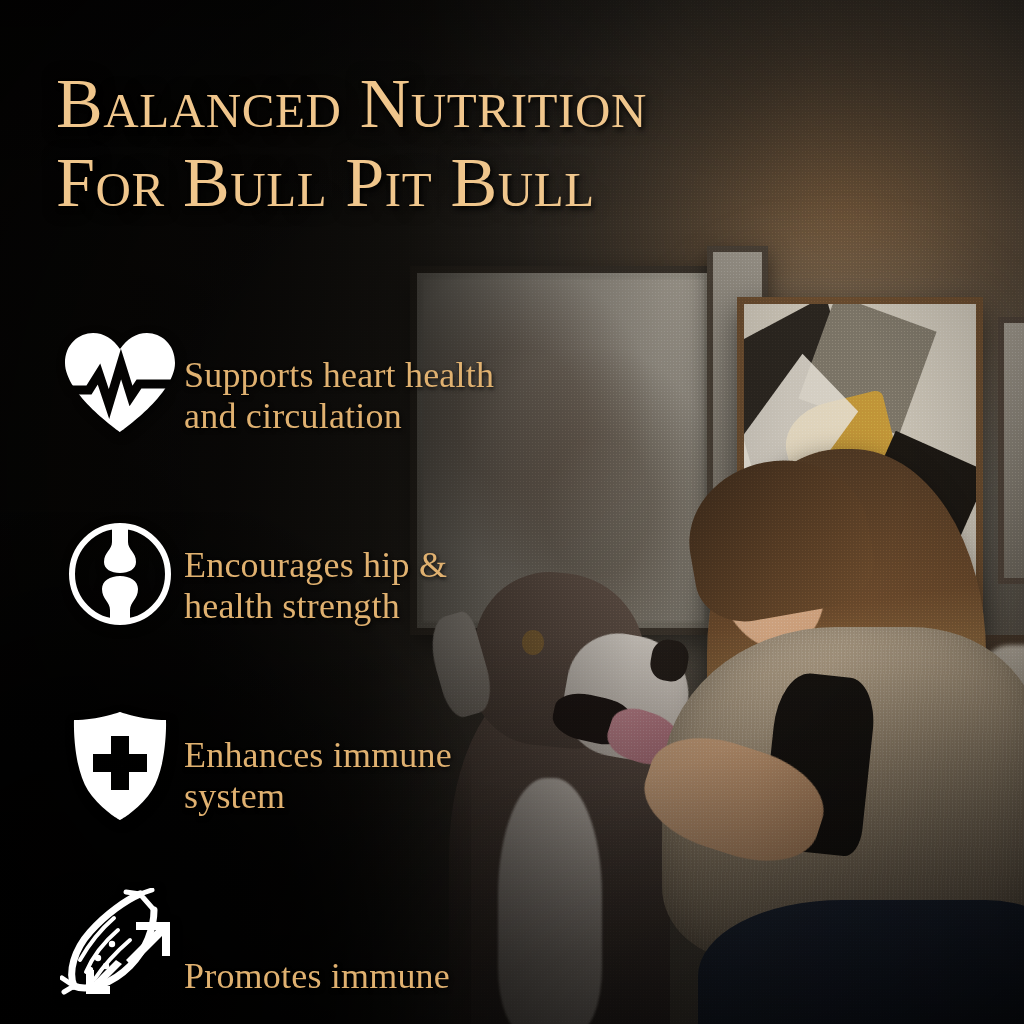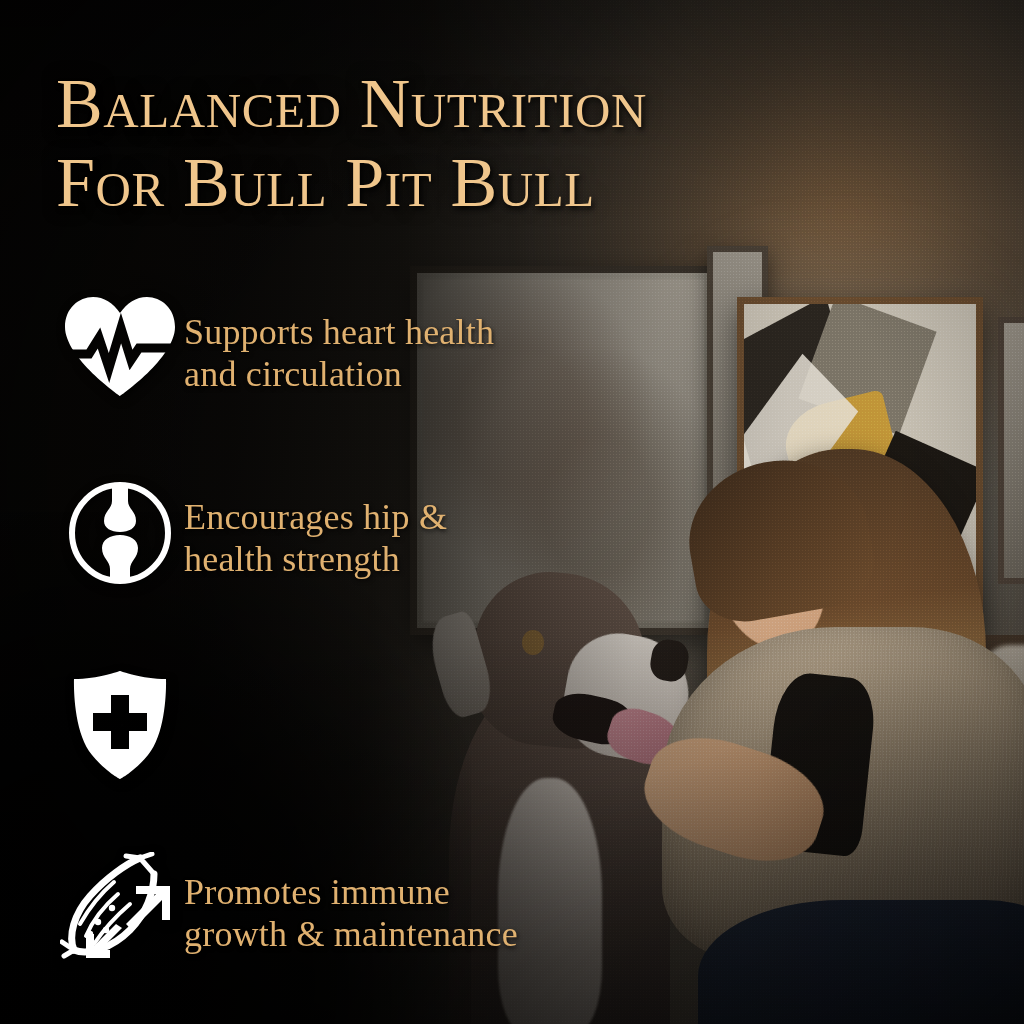--- a/index.html
+++ b/index.html
@@ -228,21 +228,21 @@
     font-family:"Liberation Serif", serif;
     font-size:70px; line-height:.96; letter-spacing:.6px;
     font-variant:small-caps; font-weight:400;
     text-shadow:2px 3px 5px rgba(0,0,0,.85), 0 0 18px rgba(0,0,0,.55);
     margin-top:40px;
   }
   .title .tl{ display:block; }
   .title .tl + .tl{ margin-top:12px; }
 
   .features{ position:absolute; left:56px; top:258px; width:640px; }
-  .feature{ position:relative; display:flex; align-items:center; height:180px; }
+  .feature{ position:relative; display:flex; align-items:flex-end; height:180px; }
   .feature .ico{
     width:128px; min-width:128px; height:108px; position:relative;
     display:flex; align-items:flex-start; justify-content:center;
     filter:drop-shadow(2px 3px 5px rgba(0,0,0,.7));
   }
   .feature .ico svg{ display:block; }
   .feature .ftext{
     color:#e0b170;
     font-family:"Liberation Serif", serif;
     font-size:36px; line-height:1.16; font-weight:400; letter-spacing:.2px;
@@ -371,20 +371,24 @@
           <svg width="104" height="112" viewBox="0 0 104 112" aria-hidden="true">
             <defs>
               <mask id="mShield">
                 <rect x="0" y="0" width="104" height="112" fill="#fff"></rect>
                 <path fill="#000" d="M43,26 L61,26 L61,44 L79,44 L79,62 L61,62 L61,80 L43,80 L43,62 L25,62 L25,44 L43,44 Z"></path>
               </mask>
             </defs>
             <path mask="url(#mShield)" fill="#ffffff" d="M52,2 C52,2 30,10 6,10 C6,10 4,62 24,86 C38,103 52,110 52,110 C52,110 66,103 80,86 C100,62 98,10 98,10 C74,10 52,2 52,2 Z"></path>
           </svg>
         </span>
+        <span class="ftext">
+          <span>Enhances immune</span><br>
+          <span>system</span>
+        </span>
       </div>
 
       <div class="feature f4">
         <span class="ico">
           <svg width="120" height="112" viewBox="0 0 120 112" aria-hidden="true">
             <g stroke="#ffffff" fill="none" stroke-linecap="round" stroke-linejoin="round">
 
               <path d="M14,98 C8,84 14,62 30,44 C46,26 66,12 80,6" stroke-width="7"></path>
               <path d="M14,98 C28,104 52,96 70,78 C86,62 94,40 94,22" stroke-width="7"></path>
 
@@ -405,19 +409,18 @@
               <path d="M78,66 L108,36 L108,56 L116,56 L116,22 L82,22 L82,30 L102,30 L72,60 Z" transform="translate(-6,12)"></path>
             </g>
 
             <g fill="#ffffff">
               <path d="M60,74 L38,96 L38,84 L30,84 L30,108 L54,108 L54,100 L44,100 L66,78 Z" transform="translate(-4,-2)"></path>
             </g>
           </svg>
         </span>
         <span class="ftext">
           <span>Promotes immune</span><br>
-          <span>growth &amp; maintenance</span>
         </span>
       </div>
 
     </div>
   </div>
 </div>
 
 </body></html>

